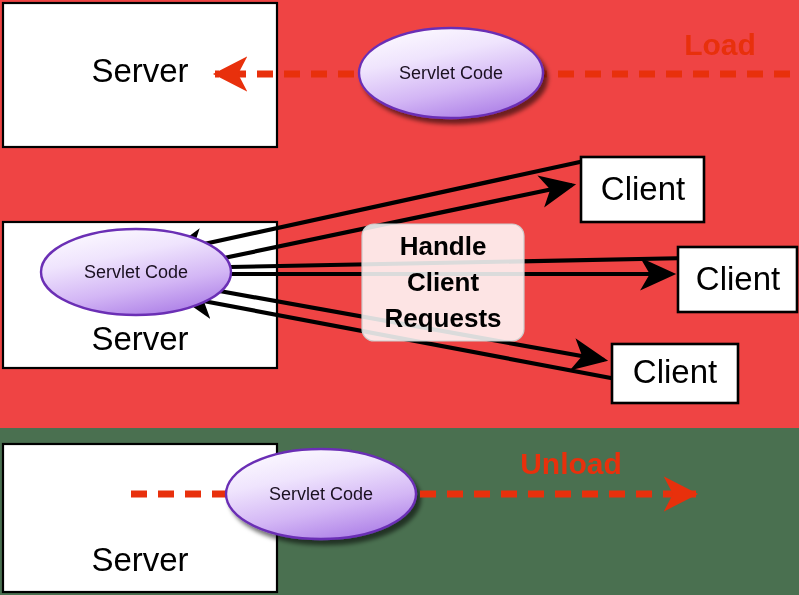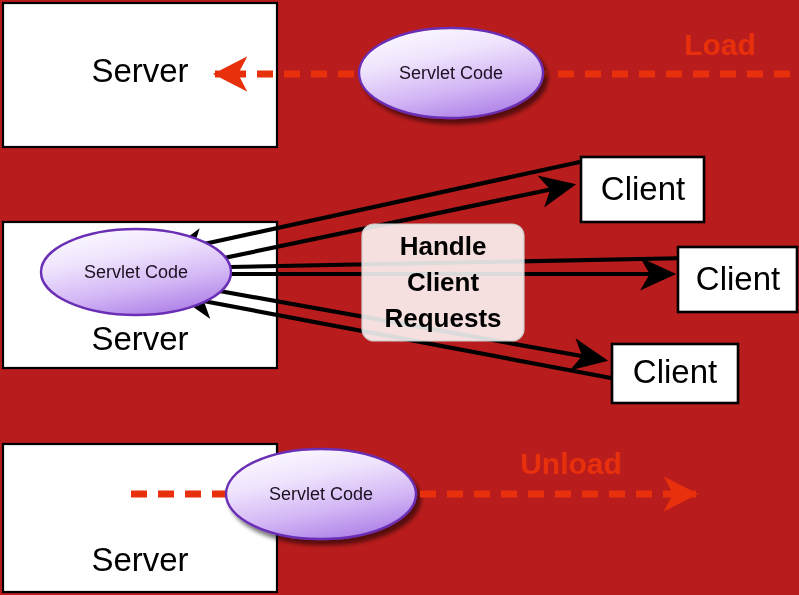--- a/index.html
+++ b/index.html
@@ -9,22 +9,22 @@
   }
   body {
     width: 799px;
     height: 595px;
     font-family: "Liberation Sans", sans-serif;
     overflow: hidden;
   }
   #stage {
     position: relative;
     width: 799px;
-    height: 595px;
-    background: #b91c1c;
+    height: 428px;
+    background: #ef4444;
   }
   svg#diagram {
     display: block;
     width: 799px;
     height: 595px;
   }
   .server-box-rect {
     fill: #ffffff;
     stroke: #000000;
     stroke-width: 2.2;

